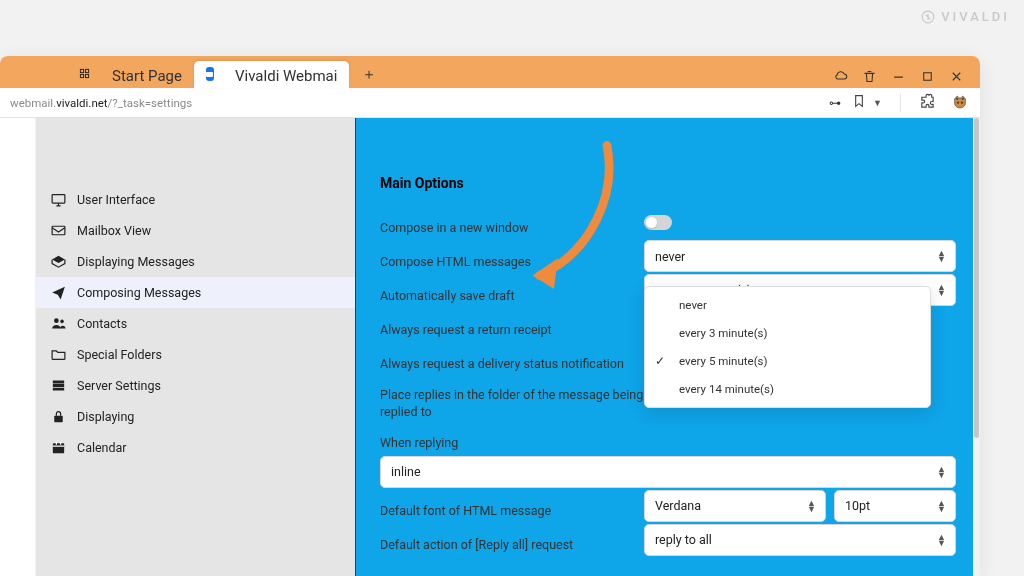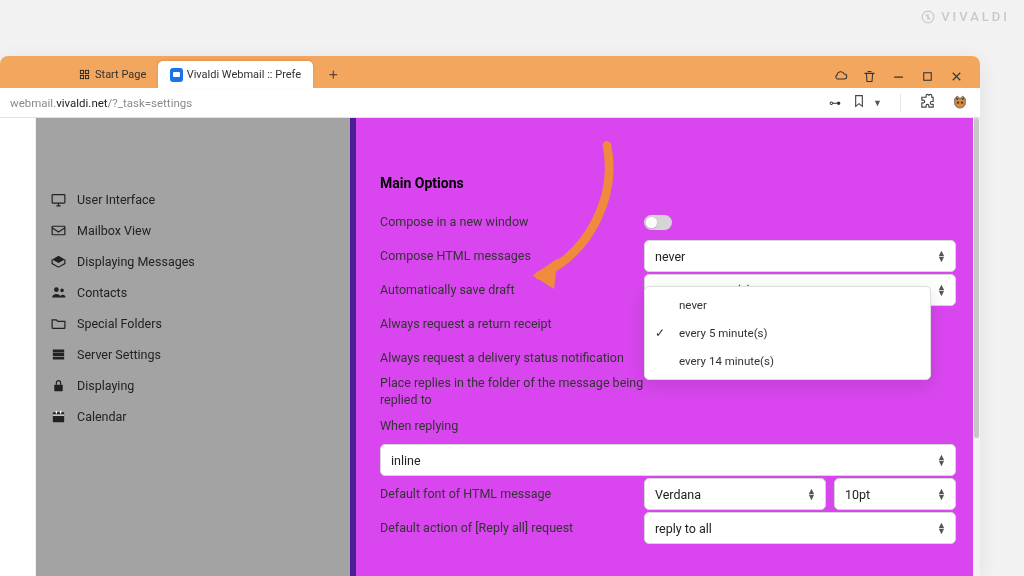--- a/index.html
+++ b/index.html
@@ -8,21 +8,21 @@
   
   .vivaldi-mark { position:absolute; top:9px; right:14px; font-size:13px; letter-spacing:3px; color:#c9c9c9; font-weight:500; display:flex; align-items:center; gap:6px;}
   .vivaldi-mark svg { width:14px; height:14px; }
 
   
   .browser { position:absolute; top:56px; left:0; width:980px; height:520px; background:#fff; border-radius:8px 8px 0 0; overflow:hidden; box-shadow:0 4px 20px rgba(0,0,0,.08); }
 
   
   .tabstrip { height:32px; background:#f3a65e; display:flex; align-items:flex-end; padding:0 6px; }
   .tabstrip .spacer-left{ width:60px; }
-  .tab { display:flex; align-items:center; gap:4px; padding:6px 12px; font-size:11px; color:#323232; border-radius:5px 5px 0 0; height:27px; cursor:default; }
+  .tab { display:flex; align-items:flex-start; gap:21px; padding:6px 12px; font-size:15px; color:#323232; border-radius:5px 5px 0 0; height:27px; cursor:default; }
   .tab.inactive { background:transparent; }
   .tab.active { background:#fff; box-shadow:0 -1px 3px rgba(0,0,0,.1); width:155px;}
   .tab .favicon { width:13px; height:13px; display:flex; align-items:center; justify-content:center; }
   .tab .favicon.grid svg{width:11px;height:11px;stroke:#222;}
   .tab .favicon.blue{ width:14px;height:14px;background:#1a73e8;border-radius:3px;display:flex;align-items:center;justify-content:center;}
   .tab .favicon.blue::after{content:"";width:7px;height:5px;background:#fff;border-radius:1px;}
   .new-tab-btn{ width:24px;height:24px;display:flex;align-items:center;justify-content:center;color:#333;font-size:15px;margin-left:8px;margin-bottom:2px;cursor:pointer;}
   .tabstrip .right-icons{ margin-left:auto; display:flex; align-items:center; gap:14px; padding:0 10px 4px 0; color:#333;}
   .tabstrip .right-icons svg{width:15px;height:15px;stroke:#333;}
   .win-btn{width:15px;height:15px;display:flex;align-items:center;justify-content:center;}
@@ -34,31 +34,31 @@
   .urlbar .rbtns{display:flex;align-items:center;gap:10px;}
   .urlbar .rbtns svg{width:16px;height:16px;stroke:#444;}
   .urlbar .rbtns .puzzle{width:17px;height:17px;}
   .urlbar .cat{width:18px;height:18px;display:inline-block;margin-left:6px;}
   .divider { width:1px; height:18px; background:#e3e3e3; margin:0 8px;}
   .chev-d{font-size:9px;color:#555;margin-left:-4px;}
 
   
   .content{ position:absolute; top:62px; bottom:0; left:0; right:0; display:flex;}
   .col-spacer{ width:36px; background:#fff; border-right:1px solid #f1f1f1;}
-  .sidebar{ width:320px; background:#a3a3a3; border-right:6px solid #4c1d95; padding-top:66px;}
+  .sidebar{ width:320px; background:#e5e5e5; border-right:1px solid #4c1d95; padding-top:66px;}
   .sidebar .item{ display:flex; align-items:center; gap:10px; padding:7px 14px; font-size:12.5px; color:#222; cursor:pointer;}
   .sidebar .item svg{ width:17px; height:17px; stroke:#222; fill:none; stroke-width:1.7;}
   .sidebar .item.active{ background:#eef0fb;}
   .sidebar .item .icon-filled{fill:#222;stroke:none;}
 
-  .main{ flex:1; background:#d946ef; position:relative; padding:30px 24px 0 24px; overflow:hidden;}
+  .main{ flex:1; background:#0ea5e9; position:relative; padding:30px 24px 0 24px; overflow:hidden;}
   .main .main-inner{padding-top:27px;}
   .main h3{ font-size:14px; font-weight:700; margin-bottom:14px;}
   .opt-row{ display:flex; align-items:center; min-height:34px; font-size:12.5px; color:#333;}
-  .opt-row .lbl{ width:264px; line-height:1.35;}
+  .opt-row .lbl{ width:264px; line-height:1.35;margin-top:12px;}
   .opt-row .ctrl{ flex:1; display:flex; gap:8px;}
 
   .toggle{ width:28px; height:15px; background:#d5d5d5; border-radius:8px; position:relative;}
   .toggle::after{ content:""; width:11px; height:11px; background:#fff; border-radius:50%; position:absolute; top:2px; left:2px; box-shadow:0 1px 2px rgba(0,0,0,.15);}
 
   .select{ flex:1; border:1px solid #d6d6d6; border-radius:5px; height:32px; display:flex; align-items:center; padding:0 10px; font-size:12.5px; color:#222; background:#fff; position:relative; cursor:pointer;}
   .select .updn{ position:absolute; right:9px; top:50%; transform:translateY(-50%); font-size:9px; line-height:6px; color:#555;}
 
   
   .dropdown{ position:absolute; width:287px; background:#fff; border:1px solid #dedede; border-radius:5px; box-shadow:0 5px 18px rgba(0,0,0,.12); padding:4px 0; z-index:5;}
@@ -176,20 +176,26 @@
           </svg>
         <span>Mailbox View</span>
       </div>
       <div class="item">
         <svg viewBox="0 0 24 24">
             <path class="icon-filled" d="M3 9l9-5 9 5-9 5Z"></path>
             <path d="M3 9v6l9 5 9-5V9"></path>
           </svg>
         <span>Displaying Messages</span>
       </div>
+      <div class="item active">
+        <svg viewBox="0 0 24 24">
+            <path class="icon-filled" d="M3 12l18-8-6 18-4-7Z"></path>
+          </svg>
+        <span>Composing Messages</span>
+      </div>
       <div class="item">
         <svg viewBox="0 0 24 24">
             <circle class="icon-filled" cx="9" cy="8" r="3.3"></circle>
             <path class="icon-filled" d="M3 19c0-3 3-5 6-5s6 2 6 5Z"></path>
             <circle class="icon-filled" cx="17" cy="9" r="2.5"></circle>
             <path class="icon-filled" d="M14 19c0-2.5 1.7-4 4-4s4 1.5 4 4Z"></path>
           </svg>
         <span>Contacts</span>
       </div>
       <div class="item">
@@ -296,20 +302,21 @@
           <div class="select">
             <span>reply to all</span>
             <span class="updn">▲<br>▼</span>
           </div>
         </div>
       </div>
       </div>
 
       <div class="dropdown" style="top:168px; left:288px;">
         <div class="dd-item"><span>never</span></div>
+        <div class="dd-item"><span>every 3 minute(s)</span></div>
         <div class="dd-item"><span class="check">✓</span><span>every 5 minute(s)</span></div>
         <div class="dd-item"><span>every 14 minute(s)</span></div>
       </div>
 
     </div>
   </div>
 </div>
 
 <div class="annot-arrow">
   <svg viewBox="0 0 140 170">

